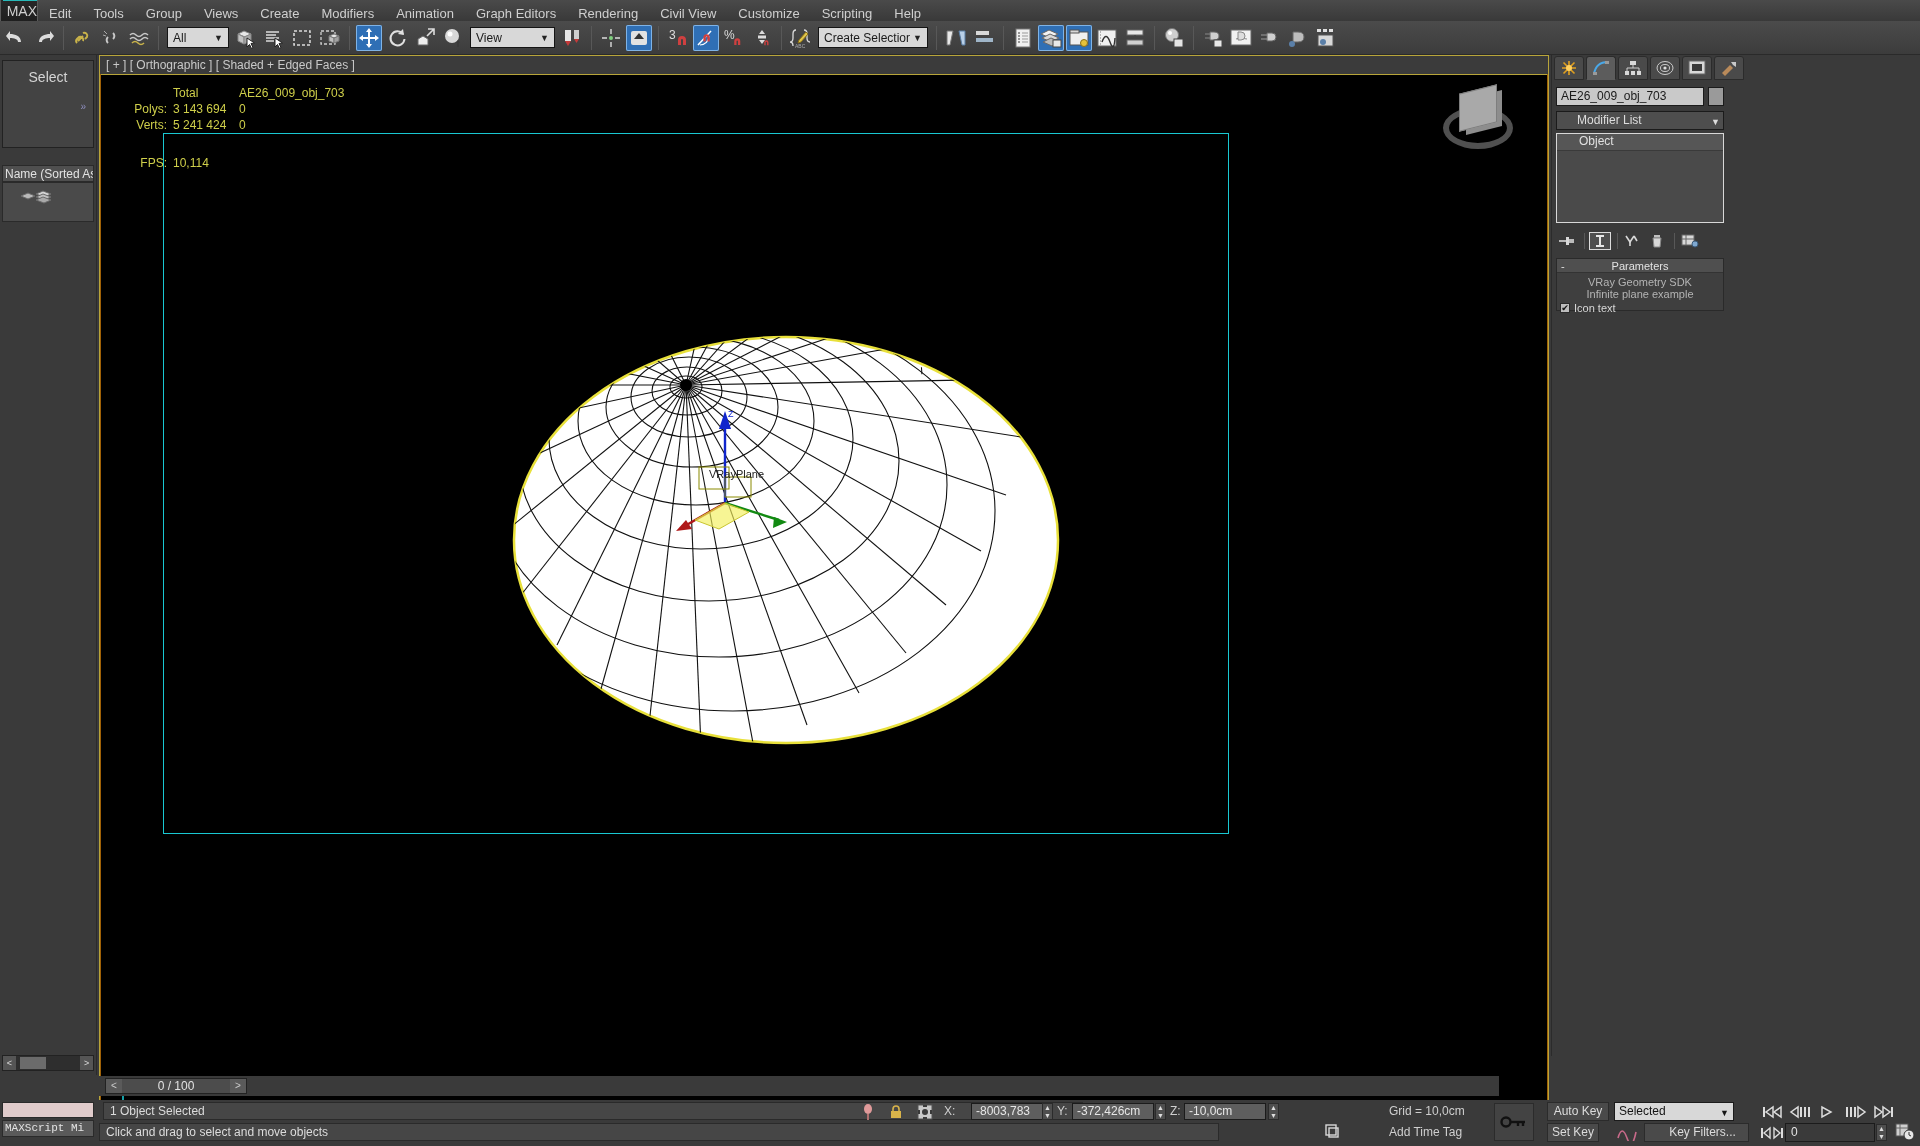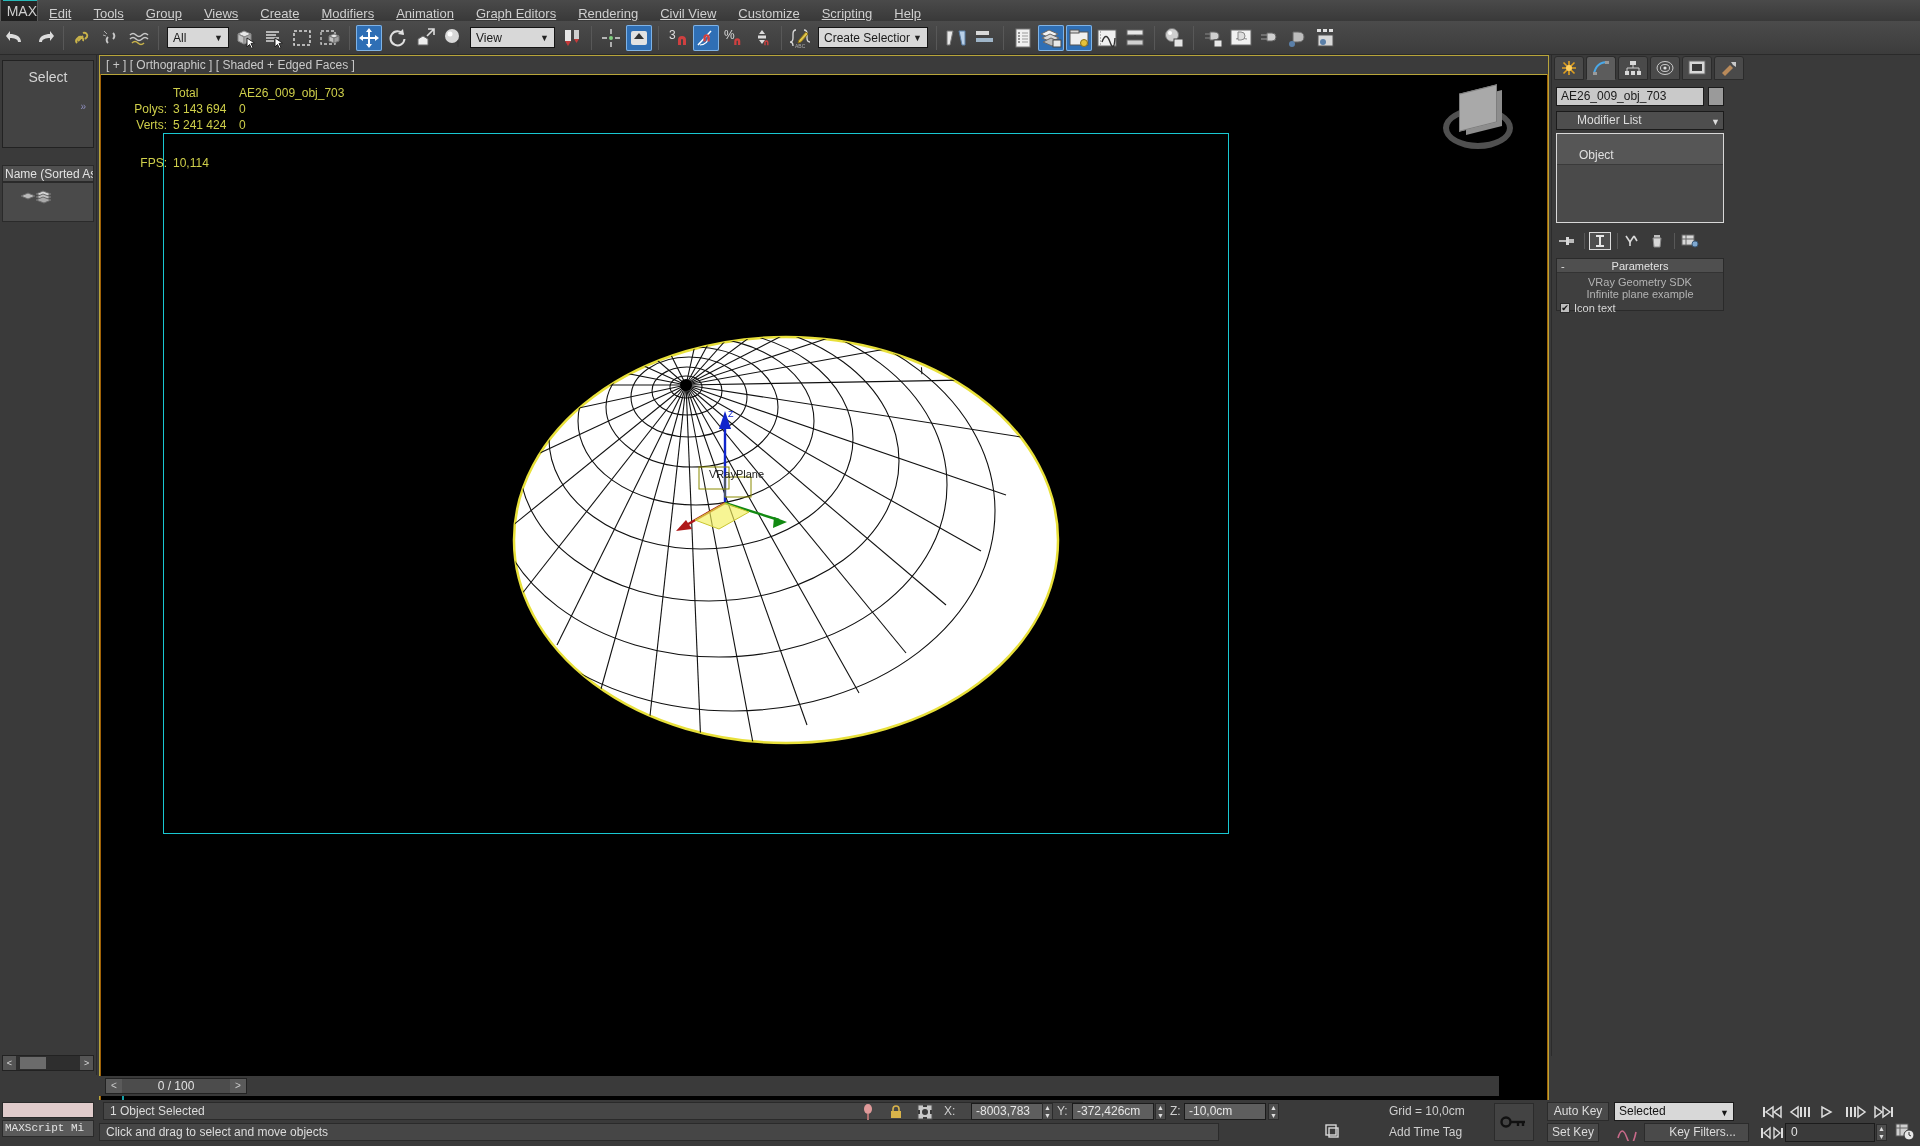--- a/index.html
+++ b/index.html
@@ -9,21 +9,21 @@
 
   
   #menubar { position:absolute; left:0; top:0; width:1920px; height:21px;
     background:linear-gradient(#4a4a4a,#393939); display:flex; align-items:center; }
   #maxlogo { width:38px; height:36px; background:linear-gradient(#2a2a2a,#1c1c1c);
     border:1px solid #5a5a5a; display:flex; align-items:center; justify-content:flex-end;
     font-size:14px; color:#cfcfcf; position:relative; }
   #maxlogo:before{content:"";position:absolute;left:2px;top:1px;width:34px;height:6px;
     background:#27b9b9;}
   .menu-item { padding:0 11px; height:15px; line-height:21px; font-size:13px; color:#cfcfcf;
-    white-space:nowrap;text-decoration:underline; }
+    white-space:nowrap; }
 
   
   #maintoolbar { position:absolute; left:0; top:21px; width:1920px; height:34px;
     background:linear-gradient(#4b4b4b,#3c3c3c); display:flex; align-items:center;
     border-bottom:1px solid #2a2a2a; padding-left:2px; }
   .tb-sep { width:1px; height:24px; background:#2d2d2d; margin:0 5px;
     border-right:1px solid #585858; }
   .tb-btn { width:26px; height:26px; margin:0 1px; display:flex; align-items:center;
     justify-content:center; border-radius:2px; position:relative; }
   .tb-btn.on { background:#2f6fb5; box-shadow:inset 0 0 0 1px #7fb3e6; }
@@ -93,21 +93,21 @@
     background:#c9c9c9; border:1px solid #1b1b1b; color:#1a1a1a; font-size:12px;
     padding-left:4px; line-height:17px; }
   #objColor { position:absolute; left:156px; top:32px; width:16px; height:19px;
     background:#9a9a9a; border:1px solid #1b1b1b; }
   #modList { position:absolute; left:4px; top:56px; width:168px; height:19px;
     background:#4e4e4e; border:1px solid #1b1b1b; color:#ddd; font-size:12px;
     padding-left:20px; line-height:17px; }
   #modList .arr { position:absolute; right:3px; top:2px; font-size:9px; color:#ddd; }
   #modStack { position:absolute; left:4px; top:78px; width:168px; height:90px;
     background:#4a4a4a; border:1px solid #d8d8d8; }
-  #modStack .hdr { font-size:12px; color:#e0e0e0; padding:14px 0 2px 22px;
+  #modStack .hdr { font-size:12px; color:#e0e0e0; padding:0 0 2px 22px;
     background:#565656; border-bottom:1px solid #3a3a3a; }
   #modBtnRow { position:absolute; left:4px; top:176px; width:168px; height:20px;
     display:flex; align-items:center; }
   .mb { width:22px; height:18px; display:flex; align-items:center; justify-content:center;
     margin-right:2px; }
   .mb.sel { border:1px solid #dcdcdc; background:#505050; }
   .mbsep { width:1px; height:16px; background:#2c2c2c; border-right:1px solid #585858;
     margin:0 4px; }
   #rollout { position:absolute; left:4px; top:203px; width:168px; height:53px;
     background:#3f3f3f; border:1px solid #2a2a2a; }

